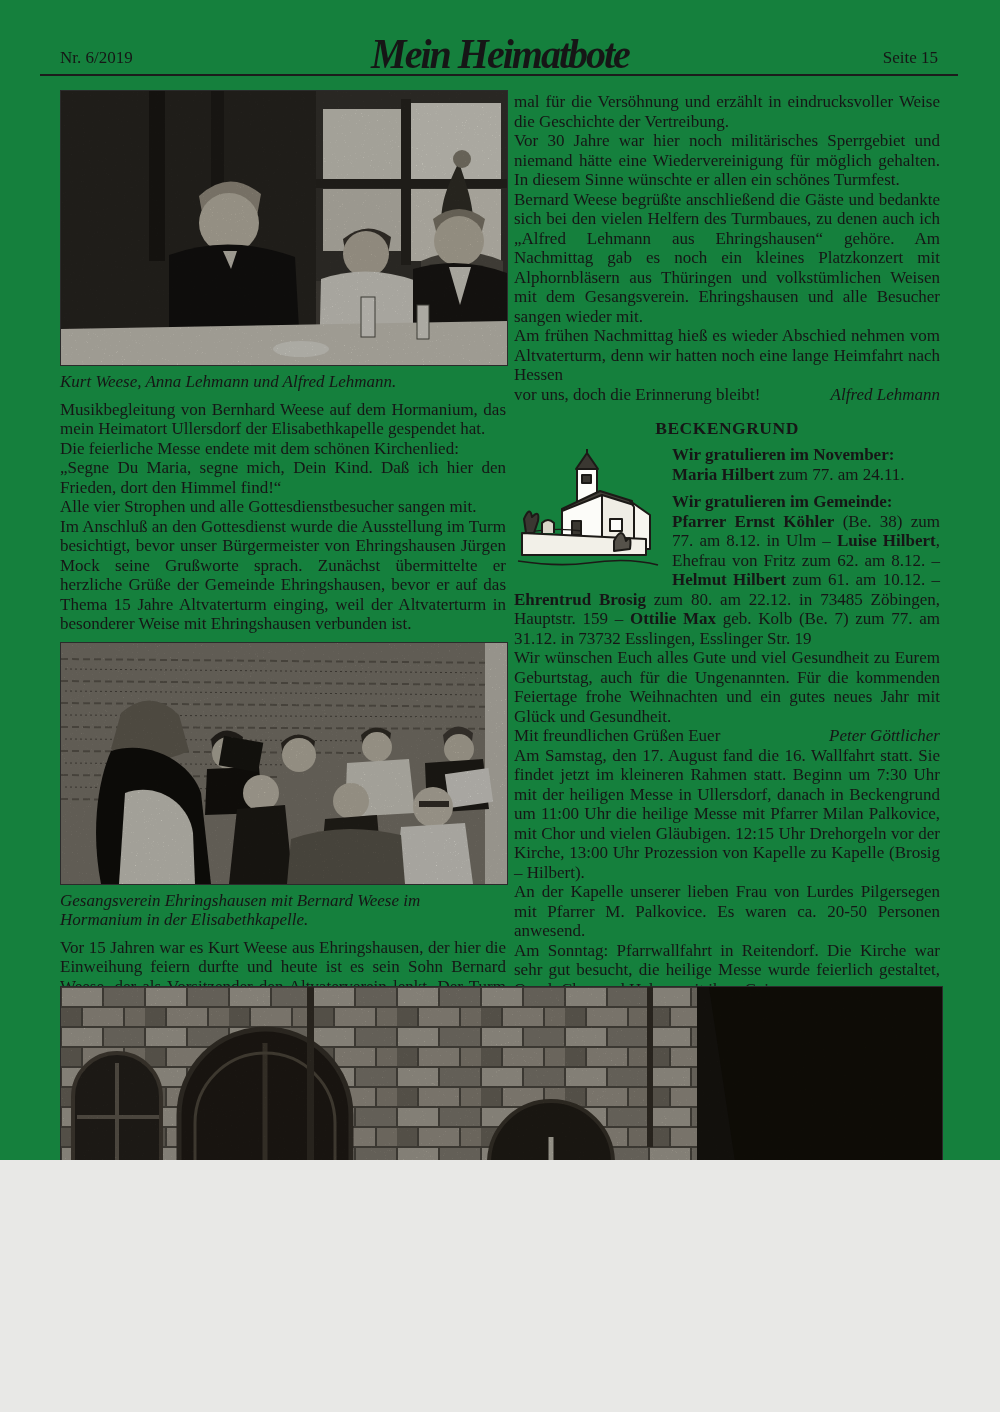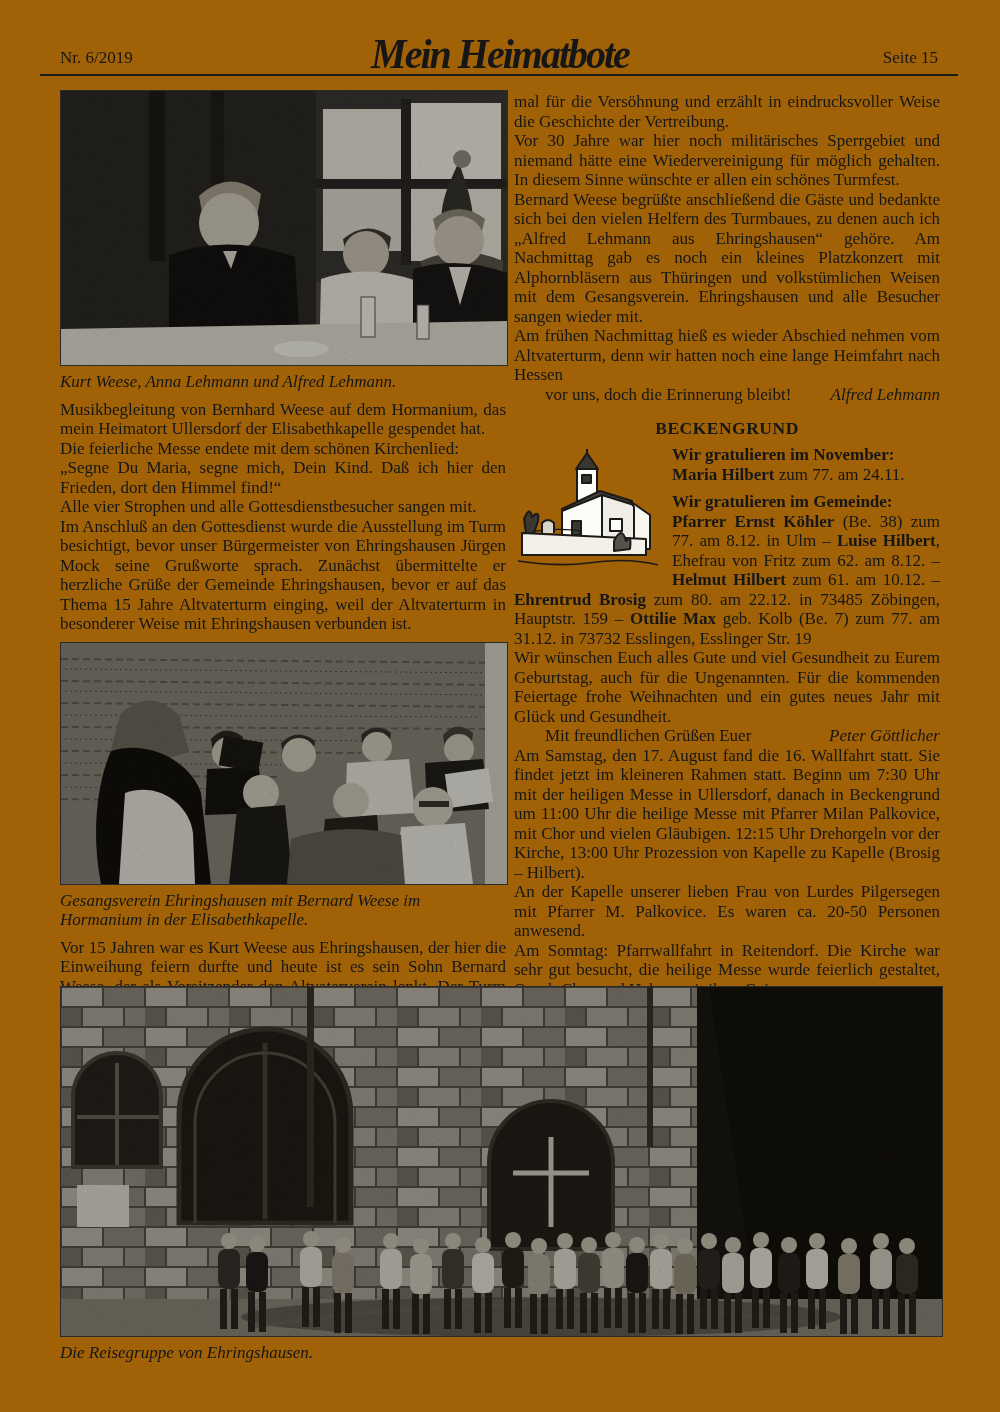--- a/index.html
+++ b/index.html
@@ -1,18 +1,18 @@
 <!DOCTYPE html>
 <html><head>
 <meta charset="utf-8">
 <style>
   html,body{margin:0;padding:0;background:#e8e8e6;}
   .page{
-    position:relative;width:1000px;height:1412px;margin:0 auto;
-    background:#a16207;color:#161616;
+    position:relative;width:1000px;height:1160px;margin:0 auto;
+    background:#15803d;color:#161616;
     font-family:"Liberation Serif","DejaVu Serif",serif;
     overflow:hidden;
   }
   
   .hdr-issue{position:absolute;left:60px;top:48px;font-size:17px;}
   .hdr-page{position:absolute;right:62px;top:48px;font-size:17px;}
   .masthead{
     position:absolute;left:0;right:0;top:30px;margin:0;text-align:center;
     font-size:40px;font-weight:bold;font-style:italic;letter-spacing:-2px;
     transform:scaleY(1.05);
@@ -21,21 +21,21 @@
 
   
   .col{position:absolute;top:90px;}
   .col-left{left:60px;width:446px;}
   .col-right{left:514px;top:92px;width:426px;}
   .para{margin:0;font-size:17px;line-height:19.5px;text-align:justify;}
   .caption{margin:6px 0 8px 0;font-size:17px;line-height:19.5px;font-style:italic;}
   .photo{display:block;border:1px solid #2b2b2b;background:#888;}
   .bold-line{margin:0;font-size:17px;line-height:19.5px;font-weight:bold;}
   .b{font-weight:bold;}
-  .sig-row{display:flex;justify-content:space-between;font-size:17px;line-height:19.5px;margin-left:31px;}
+  .sig-row{display:flex;justify-content:space-between;font-size:17px;line-height:19.5px;}
   .sig{font-style:italic;}
   .mt8{margin-top:8px;}
   .beck-title{margin:14px 0 6px 0;text-align:center;font-size:17.5px;font-weight:bold;letter-spacing:.5px;}
   .church{float:left;margin:4px 10px 2px 0;}
   .wall-head{margin:14px 0 0 0;font-size:17px;font-weight:bold;line-height:19.5px;}
   .deco{display:block;margin:16px auto 0 auto;}
   .bottom-photo-wrap{position:absolute;left:60px;top:986px;width:881px;}
   .clearfix::after{content:"";display:block;clear:both;}
 </style>
 </head>

